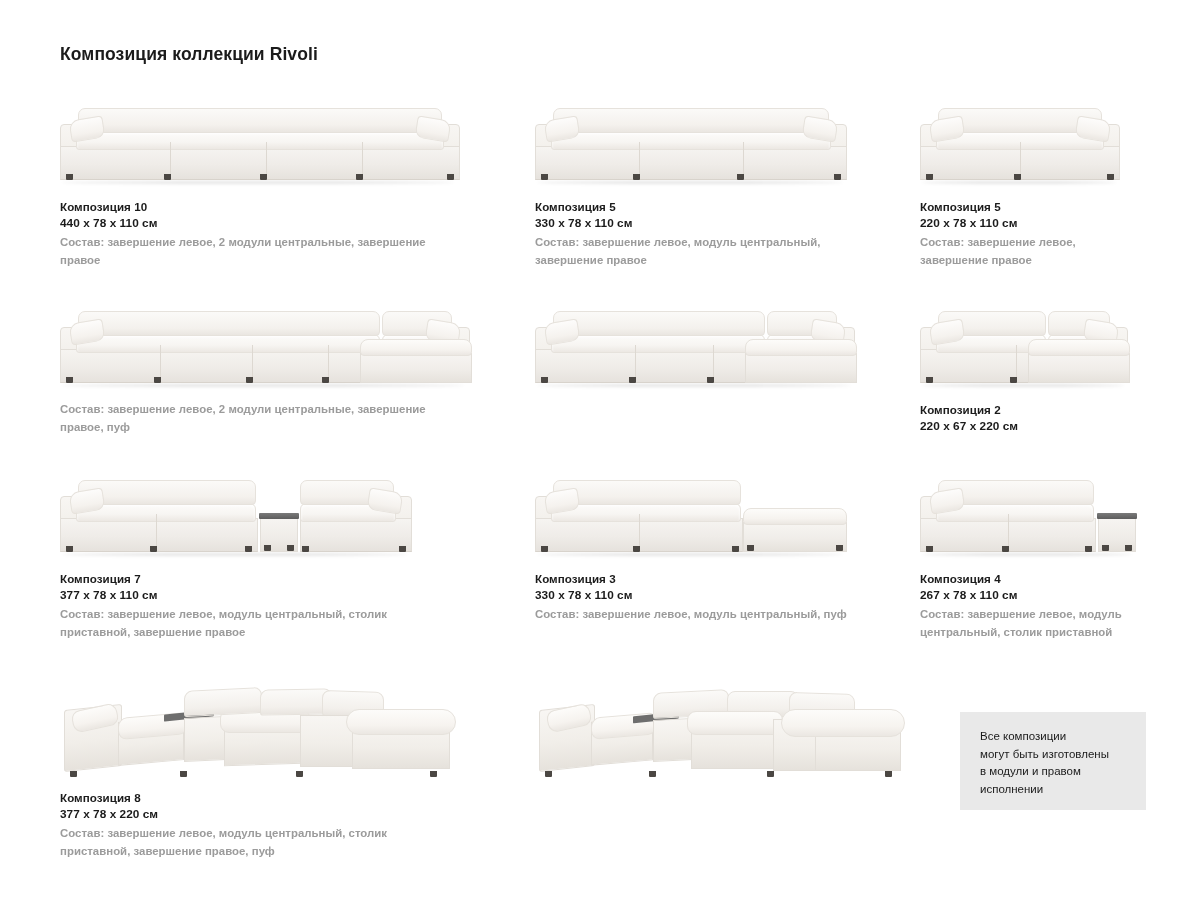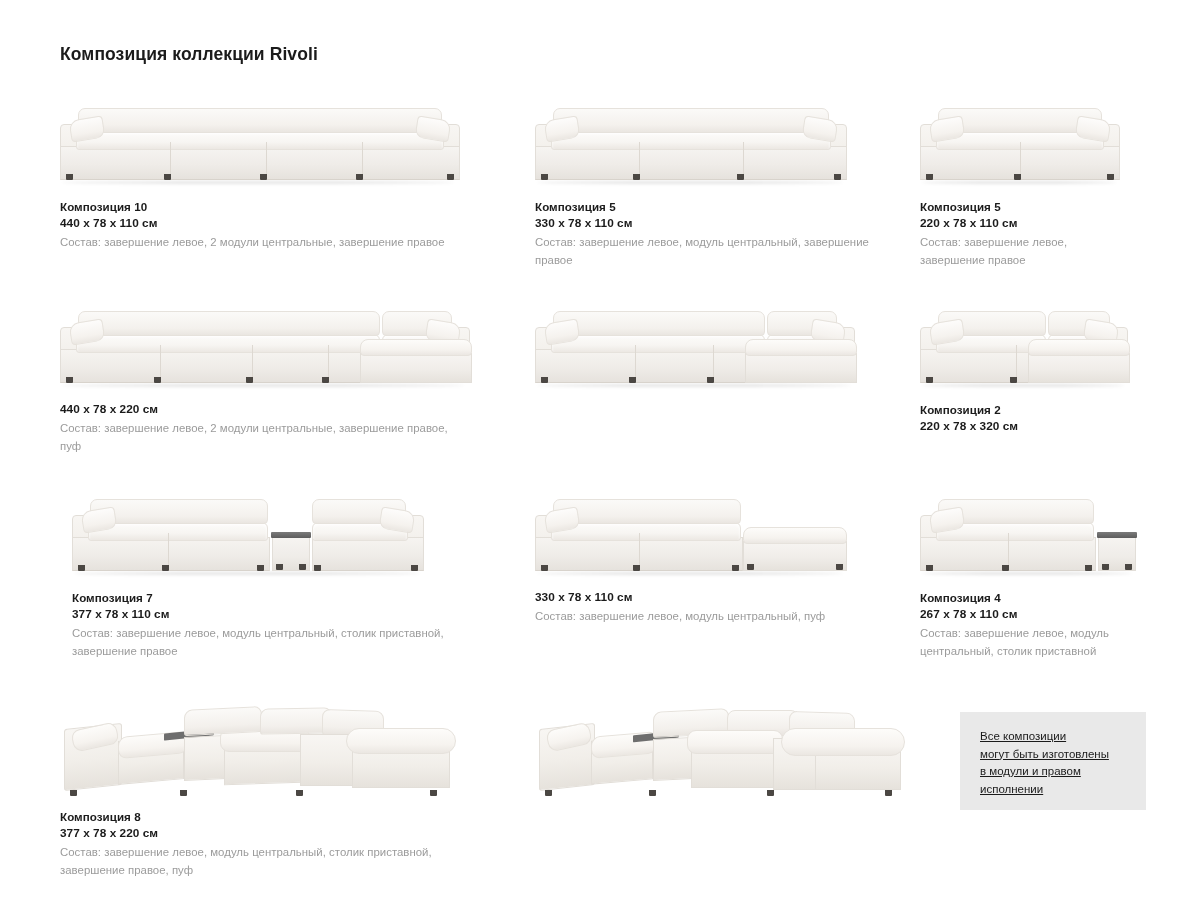--- a/index.html
+++ b/index.html
@@ -78,21 +78,21 @@
   }
   .comp-dims {
     font-size: 11.8px;
     font-weight: 700;
     color: #1b1b1b;
     line-height: 17px;
     letter-spacing: 0.05px;
   }
   .comp-desc {
     font-size: 11.4px;
-    font-weight: 400;
+    font-weight: 700;
     color: #9b9b9b;
     line-height: 17.5px;
     letter-spacing: 0.02px;
     margin-top: 2px;
     max-width: 400px;
   }
   .col-2 .comp-desc { max-width: 352px; }
   .col-3 .comp-desc { max-width: 226px; }
 
   
@@ -104,21 +104,20 @@
     height: 98px;
     background: #e9e9e9;
     box-sizing: border-box;
     padding: 16px 0 0 20px;
   }
   .note-box .note-line {
     font-size: 11.5px;
     line-height: 17.5px;
     color: #1b1b1b;
     font-weight: 400;
-    text-decoration: underline;
   }
 
   
   .sofa {
     position: relative;
     height: 98px;
     display: block;
   }
   .sofa .shadow {
     position: absolute;
@@ -395,21 +394,20 @@
             <div class="back" style="left:0; right:18px; bottom:47px; height:25px;"></div>
             <div class="arm-pillow right" style="right:10px;"></div>
             <div class="feet" style="right:6px;"></div>
           </div>
           <div class="puff" style="left:300px; width:112px; height:30px;">
             <div class="puff-top"></div>
           </div>
         </div>
       </div>
       <div class="caption">
-        <div class="comp-dims">440 x 78 x 220 см</div>
         <div class="comp-desc">Состав: завершение левое, 2 модули центральные, завершение правое, пуф</div>
       </div>
     </div>
 
     <div class="cell col-2" style="padding-top:22px;">
       <div class="figure">
         <div class="stage sofa" style="width:320px">
           <div class="shadow" style="width:314px"></div>
           <div class="mod" style="left:0; width:232px; height:76px;">
             <div class="arm left"></div>
@@ -460,25 +458,25 @@
             <div class="arm-pillow right" style="right:10px;"></div>
             <div class="feet" style="right:6px;"></div>
           </div>
           <div class="puff" style="left:108px; width:102px; height:30px;">
             <div class="puff-top"></div>
           </div>
         </div>
       </div>
       <div class="caption">
         <div class="comp-name">Композиция 2</div>
-        <div class="comp-dims">220 x 78 x 320 см</div>
-      </div>
-    </div>
-
-    <div class="cell col-1" style="padding-top:24px;margin-left:12px;">
+        <div class="comp-dims">220 x 67 x 220 см</div>
+      </div>
+    </div>
+
+    <div class="cell col-1" style="padding-top:24px;">
       <div class="figure">
         <div class="stage sofa" style="width:352px">
           <div class="shadow" style="width:346px"></div>
           <div class="mod" style="left:0; width:198px; height:76px;">
             <div class="arm left"></div>
             <div class="base" style="left:0; right:0; height:34px;"></div>
             <div class="seat" style="left:16px; right:2px; bottom:30px; height:19px;"></div>
             <div class="back" style="left:18px; right:2px; bottom:47px; height:25px;"></div>
             <div class="arm-pillow" style="left:10px;"></div>
             <div class="divider" style="left:96px; height:32px;"></div>
@@ -525,20 +523,21 @@
             <div class="feet" style="right:4px;"></div>
           </div>
           <div class="puff" style="left:208px; width:104px; height:30px;">
             <div class="puff-top"></div>
             <div class="feet" style="left:3px;"></div>
             <div class="feet" style="right:3px;"></div>
           </div>
         </div>
       </div>
       <div class="caption">
+        <div class="comp-name">Композиция 3</div>
         <div class="comp-dims">330 x 78 x 110 см</div>
         <div class="comp-desc">Состав: завершение левое, модуль центральный, пуф</div>
       </div>
     </div>
 
     <div class="cell col-3" style="padding-top:24px;">
       <div class="figure">
         <div class="stage sofa" style="width:216px">
           <div class="shadow" style="width:210px"></div>
           <div class="mod" style="left:0; width:176px; height:76px;">

